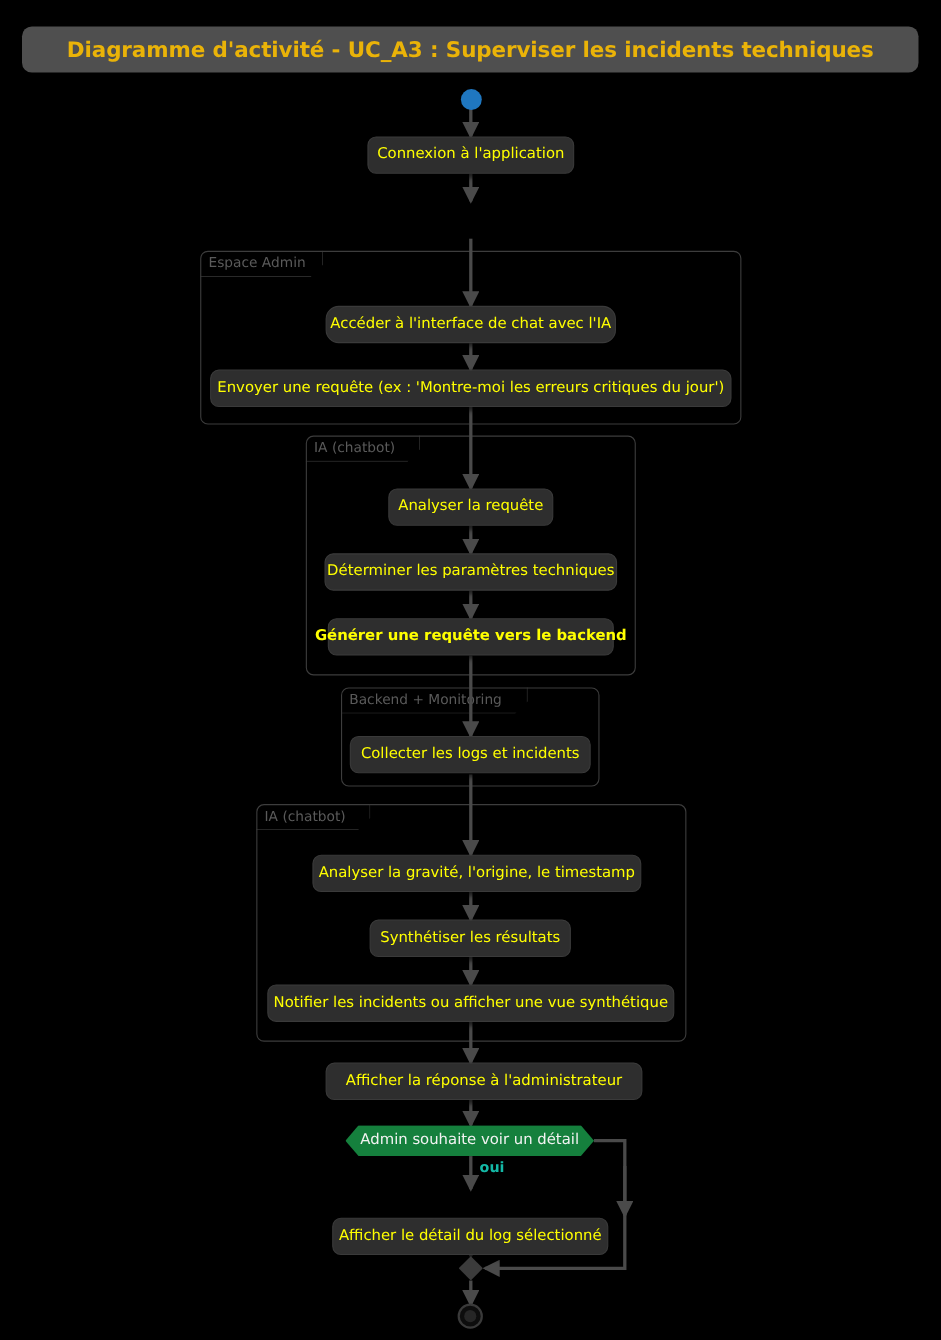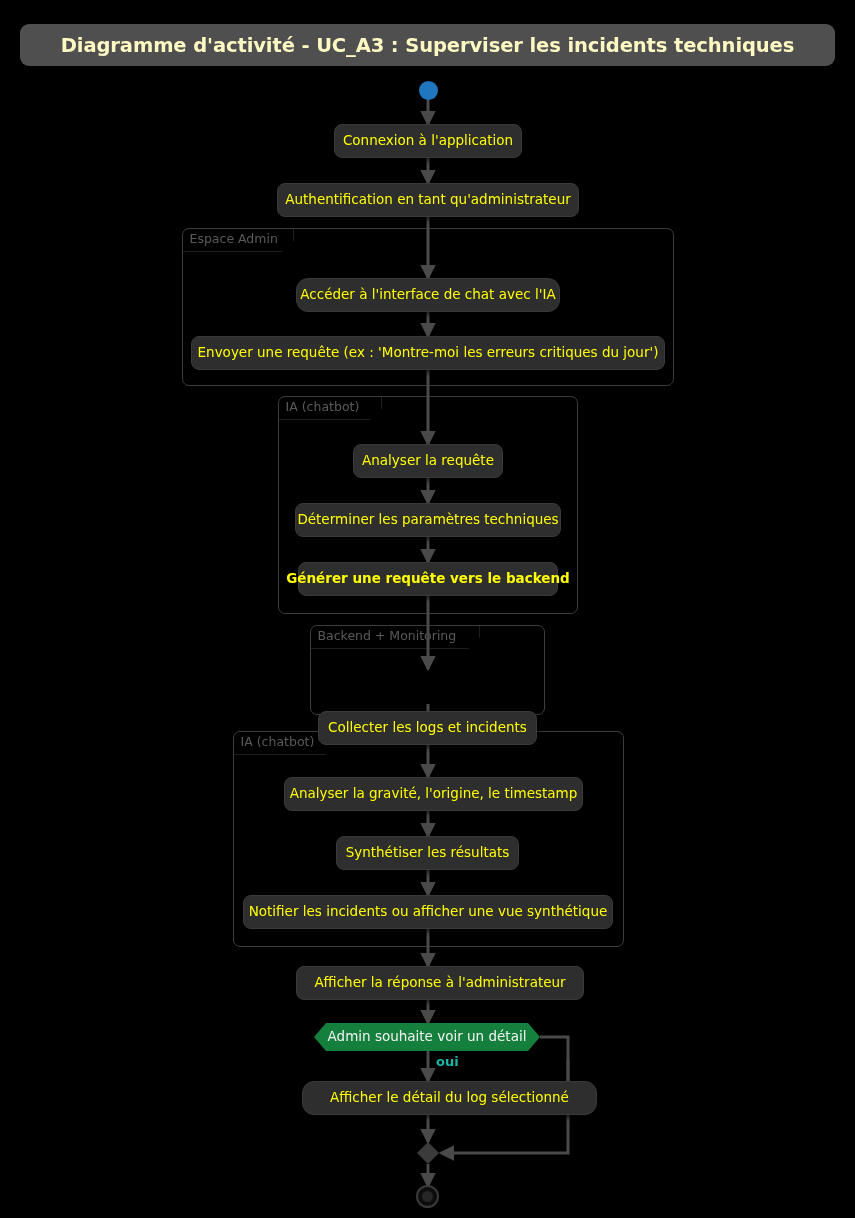--- a/index.html
+++ b/index.html
@@ -32,21 +32,21 @@
     height: 42px;
     background: #4f4f4f;
     border-radius: 9px;
     box-shadow: 2px 3px 4px rgba(0,0,0,0.55);
     display: flex;
     align-items: center;
     justify-content: center;
     box-sizing: border-box;
   }
   .title-text {
-    color: #fef9c3;
+    color: #eab308;
     font-size: 19.5px;
     font-weight: bold;
     letter-spacing: -0.1px;
     white-space: nowrap;
   }
 
   
   .activity {
     position: absolute;
     background: #2e2e2e;
@@ -258,23 +258,20 @@
       <span class="partition-name">IA (chatbot)</span>
     </div>
   </div>
 
   <div class="start-node" style="left:419px; top:81px;"></div>
 
   <div class="activity" style="left:334px; top:124px; width:188px;">
     <span class="activity-label">Connexion à l'application</span>
   </div>
 
-  <div class="activity" style="left:277px; top:183px; width:302px;">
-    <span class="activity-label">Authentification en tant qu'administrateur</span>
-  </div>
 
   <div class="activity" style="left:296px; top:278px; width:264px;border-radius:12px;">
     <span class="activity-label">Accéder à l'interface de chat avec l'IA</span>
   </div>
 
   <div class="activity" style="left:191px; top:336px; width:474px;">
     <span class="activity-label">Envoyer une requête (ex : 'Montre-moi les erreurs critiques du jour')</span>
   </div>
 
   <div class="activity" style="left:353px; top:444px; width:150px;">
@@ -282,41 +279,41 @@
   </div>
 
   <div class="activity" style="left:295px; top:503px; width:266px;">
     <span class="activity-label">Déterminer les paramètres techniques</span>
   </div>
 
   <div class="activity" style="left:298px; top:562px; width:260px;font-weight:bold;">
     <span class="activity-label">Générer une requête vers le backend</span>
   </div>
 
-  <div class="activity" style="left:318px; top:669px; width:219px;margin-top:42px;">
+  <div class="activity" style="left:318px; top:669px; width:219px;">
     <span class="activity-label">Collecter les logs et incidents</span>
   </div>
 
   <div class="activity" style="left:284px; top:777px; width:299px;">
     <span class="activity-label">Analyser la gravité, l'origine, le timestamp</span>
   </div>
 
   <div class="activity" style="left:336px; top:836px; width:183px;">
     <span class="activity-label">Synthétiser les résultats</span>
   </div>
 
   <div class="activity" style="left:243px; top:895px; width:370px;">
     <span class="activity-label">Notifier les incidents ou afficher une vue synthétique</span>
   </div>
 
   <div class="activity" style="left:296px; top:966px; width:288px;">
     <span class="activity-label">Afficher la réponse à l'administrateur</span>
   </div>
 
-  <div class="activity" style="left:302px; top:1081px; width:295px;border-radius:12px;">
+  <div class="activity" style="left:302px; top:1107px; width:251px;">
     <span class="activity-label">Afficher le détail du log sélectionné</span>
   </div>
 
   <div class="decision" style="left:314px; top:1023px; width:226px; height:28px;">
     <span class="decision-label">Admin souhaite voir un détail</span>
   </div>
 
   <span class="guard" style="left:436px; top:1055px;">oui</span>
 
   <div class="merge" style="left:417px; top:1142px;"></div>

